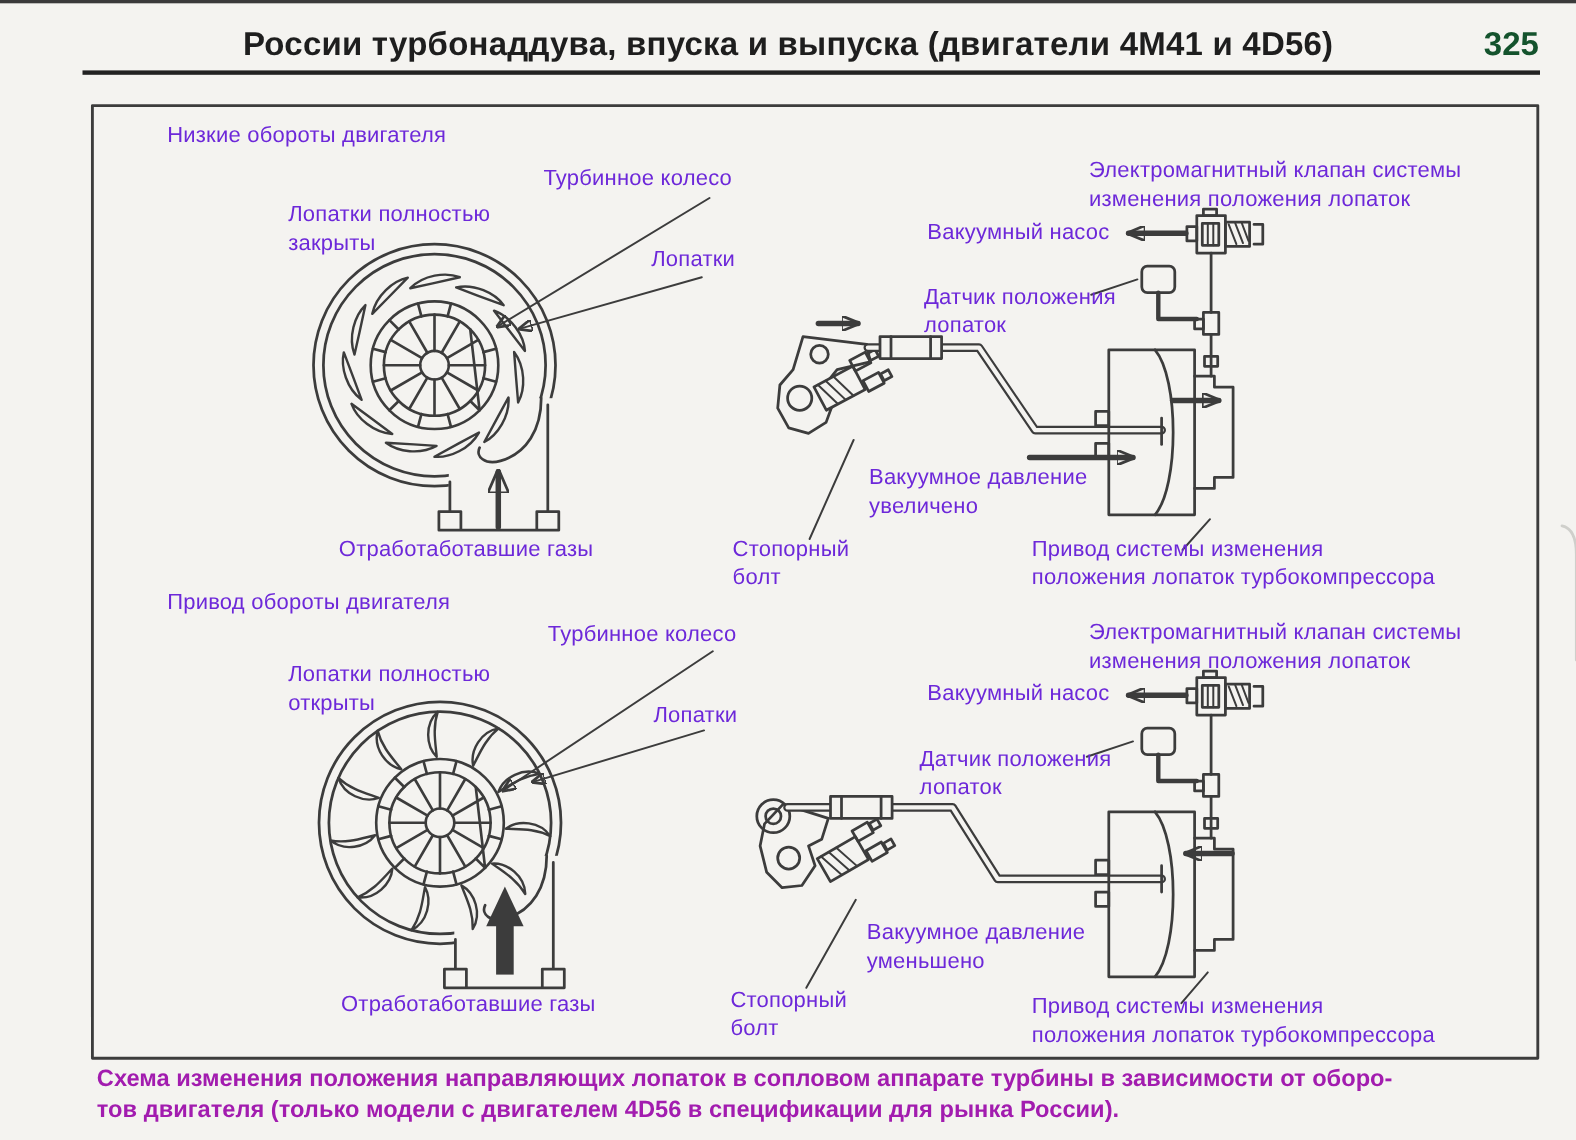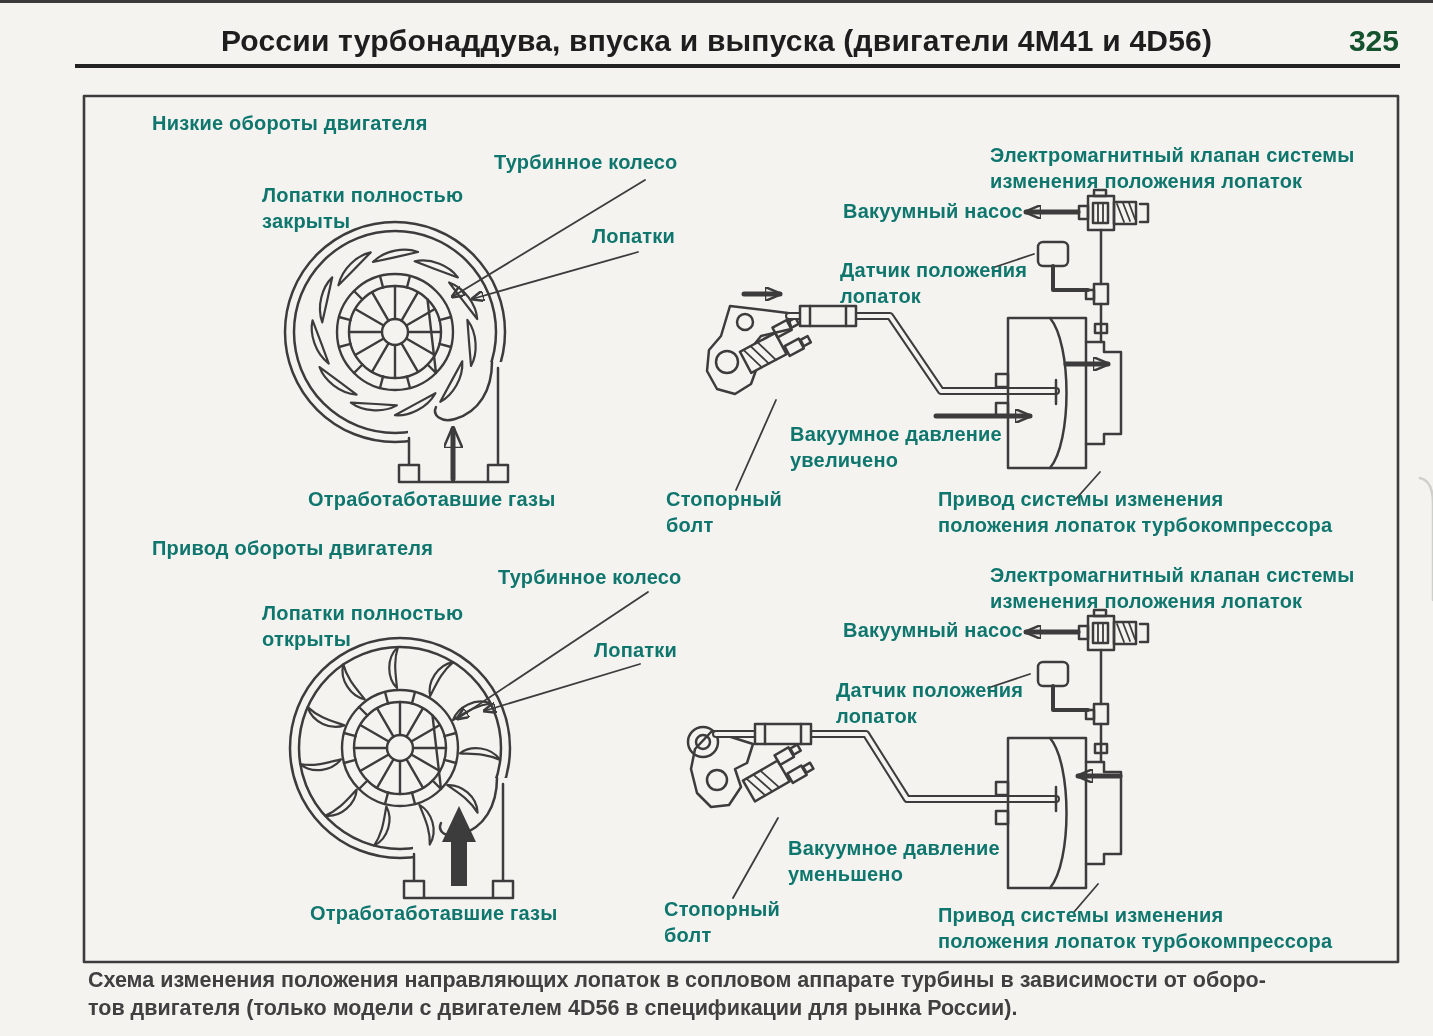--- a/index.html
+++ b/index.html
@@ -13,26 +13,26 @@
   .hdr-title{
     position:absolute;left:50%;top:24px;transform:translateX(-50%);
     font-size:30px;font-weight:700;white-space:nowrap;color:#1e1e1e;letter-spacing:0.2px;
   }
   .hdr-num{
     position:absolute;right:34px;top:24px;font-size:30px;font-weight:700;color:#14532d;
   }
   .hdr-rule{position:absolute;left:75px;top:64px;width:1325px;height:4px;background:#222;}
   svg.art{position:absolute;left:0;top:0;z-index:1;}
   .lbl{
-    position:absolute;z-index:2;font-size:20px;line-height:26px;font-weight:700;
-    white-space:pre;color:#0f766e;letter-spacing:0.2px;
+    position:absolute;z-index:2;font-size:20px;line-height:26px;font-weight:400;
+    white-space:pre;color:#6d28d9;letter-spacing:0.2px;
   }
   .caption{
     position:absolute;left:88px;top:966px;z-index:2;
-    font-size:21.5px;line-height:28px;font-weight:700;white-space:pre;color:#404040;
+    font-size:21.5px;line-height:28px;font-weight:700;white-space:pre;color:#a21caf;
   }
   
   .art path,.art rect,.art circle,.art line,.art polyline{
     stroke:#3c3c3c;fill:none;stroke-width:2.5;stroke-linecap:round;stroke-linejoin:round;
   }
   .art .thin{stroke-width:1.8;}
   .art .med{stroke-width:5;}
   .art .vane{stroke-width:2.2;}
   .art .wheelline{stroke-width:2.4;}
   .art .fillink{fill:#3c3c3c;stroke:none;}

